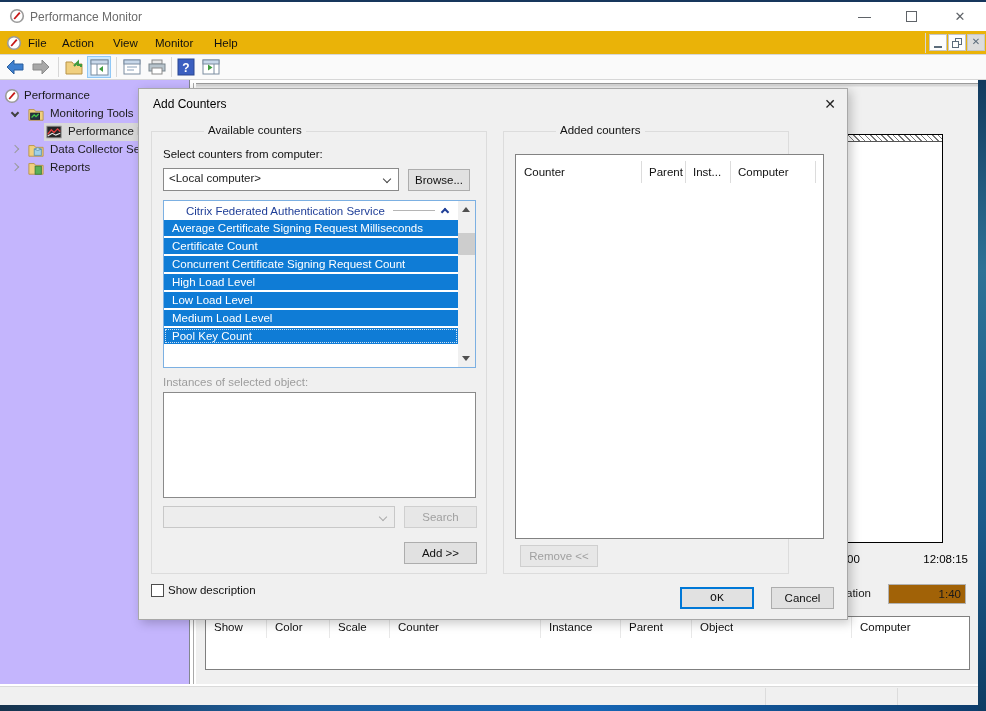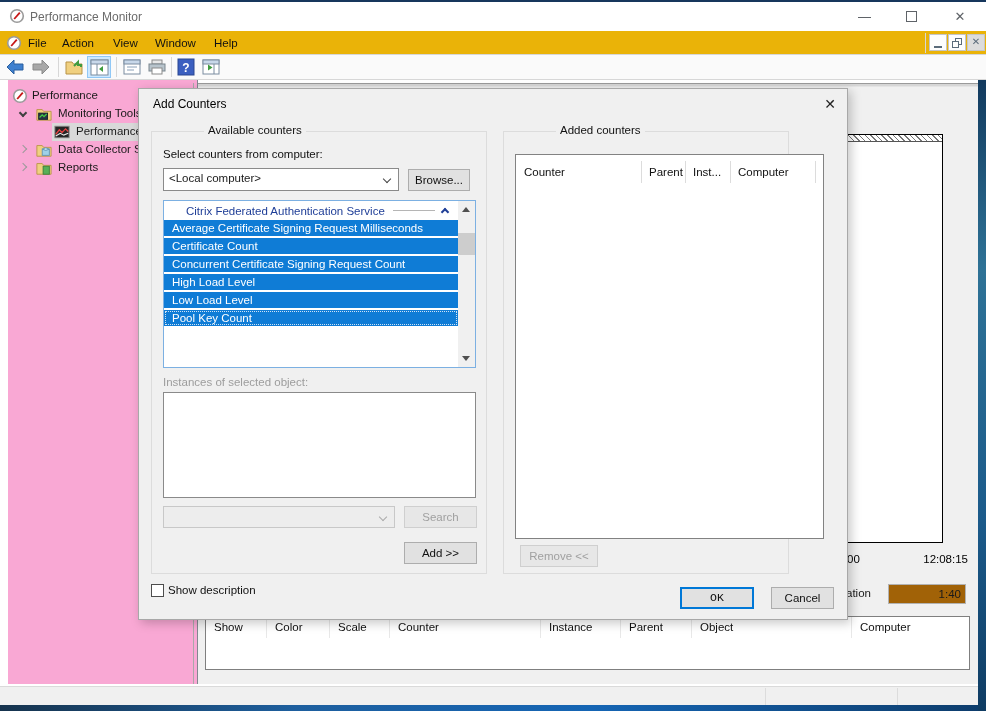--- a/index.html
+++ b/index.html
@@ -26,21 +26,21 @@
   .mdi-rest2 { position:absolute; left:3px; top:6px; width:7px; height:7px; border:1px solid #5a6b7a; background:#fdfdfd; }
   .mdi-x { position:absolute; left:0; top:1px; width:16px; text-align:center; color:#5a6b7a; font-size:10px; font-weight:bold; }
 
   .toolbar { position:absolute; left:0; top:55px; width:986px; height:25px; background:#fafafa; border-bottom:1px solid #d7d7d7; }
   .tb-sep { position:absolute; top:2px; width:1px; height:20px; background:#d7d7d7; }
   .tb-btn { position:absolute; top:1px; width:24px; height:22px; }
   .tb-btn.hl { background:#cde8ff; border:1px solid #90c8f6; }
   .tb-btn svg { position:absolute; left:2px; top:2px; }
 
   
-  .tree-panel { position:absolute; left:8px; top:80px; width:190px; height:604px; background:#f9a8d4; border-right:1px solid #828790; }
+  .tree-panel { position:absolute; left:0; top:80px; width:190px; height:604px; background:#c4b5fd; border-right:1px solid #828790; }
   .splitter { position:absolute; left:193px; top:83px; width:1px; height:601px; background:#a9a9a9; }
   .tree-row { position:absolute; left:0; height:18px; width:190px; }
   .tree-row .lbl { position:absolute; top:2px; font-size:11.5px; white-space:nowrap; }
   .tree-hl { position:absolute; left:44px; right:0; top:0; height:18px; background:#d9d9d9; }
   .chev-closed { position:absolute; top:5px; width:6px; height:6px; border-right:1px solid #9a9a9a; border-bottom:1px solid #9a9a9a; transform:rotate(-45deg); }
   .chev-open { position:absolute; top:5px; width:6px; height:6px; border-right:2px solid #404040; border-bottom:2px solid #404040; transform:rotate(45deg); }
   .ticon { position:absolute; top:1px; width:16px; height:16px; }
 
   .child-pane { position:absolute; left:196px; top:83px; width:782px; height:601px; background:#f0f0f0; }
   .child-top { position:absolute; left:0; top:0; width:782px; height:4px; border-top:1px solid #9a9a9a; border-bottom:1px solid #e4e4e4; background:#d6d6d6; }
@@ -128,21 +128,21 @@
   </div>
 
   <div class="menubar">
     <svg class="ticon" style="left:6px;top:4px" width="15" height="15" viewBox="0 0 16 16">
       <circle cx="8" cy="8" r="6.3" fill="#fff" stroke="#9a9a9a" stroke-width="1.6"></circle>
       <line x1="5.2" y1="11" x2="10.8" y2="4.6" stroke="#c61717" stroke-width="1.8"></line>
     </svg>
     <span class="menu-item" style="left:28px">File</span>
     <span class="menu-item" style="left:62px">Action</span>
     <span class="menu-item" style="left:113px">View</span>
-    <span class="menu-item" style="left:155px">Window</span>
+    <span class="menu-item" style="left:155px">Monitor</span>
     <span class="menu-item" style="left:214px">Help</span>
     <div class="menubar-sep"></div>
     <div class="mdi-btn" style="left:929px">
         <span class="mdi-min"></span>
       </div>
     <div class="mdi-btn" style="left:948px">
       <span class="mdi-rest1"></span>
         <span class="mdi-rest2"></span>
     </div>
     <div class="mdi-btn close" style="left:967px">
@@ -305,20 +305,21 @@
           <span class="txt">Citrix Federated Authentication Service</span>
           <span class="rule"></span>
           <span class="chev"></span>
         </div>
         <div class="cl-rows">
           <div class="cl-row">Average Certificate Signing Request Milliseconds</div>
           <div class="cl-row">Certificate Count</div>
           <div class="cl-row">Concurrent Certificate Signing Request Count</div>
           <div class="cl-row">High Load Level</div>
           <div class="cl-row">Low Load Level</div>
+          <div class="cl-row">Medium Load Level</div>
           <div class="cl-row focus">Pool Key Count</div>
         </div>
         <div class="scrollbar">
           <div class="sb-arrow" style="top:0">
               <span class="tri-up"></span>
             </div>
           <div class="sb-thumb"></div>
           <div class="sb-arrow" style="bottom:0">
               <span class="tri-down"></span>
             </div>

